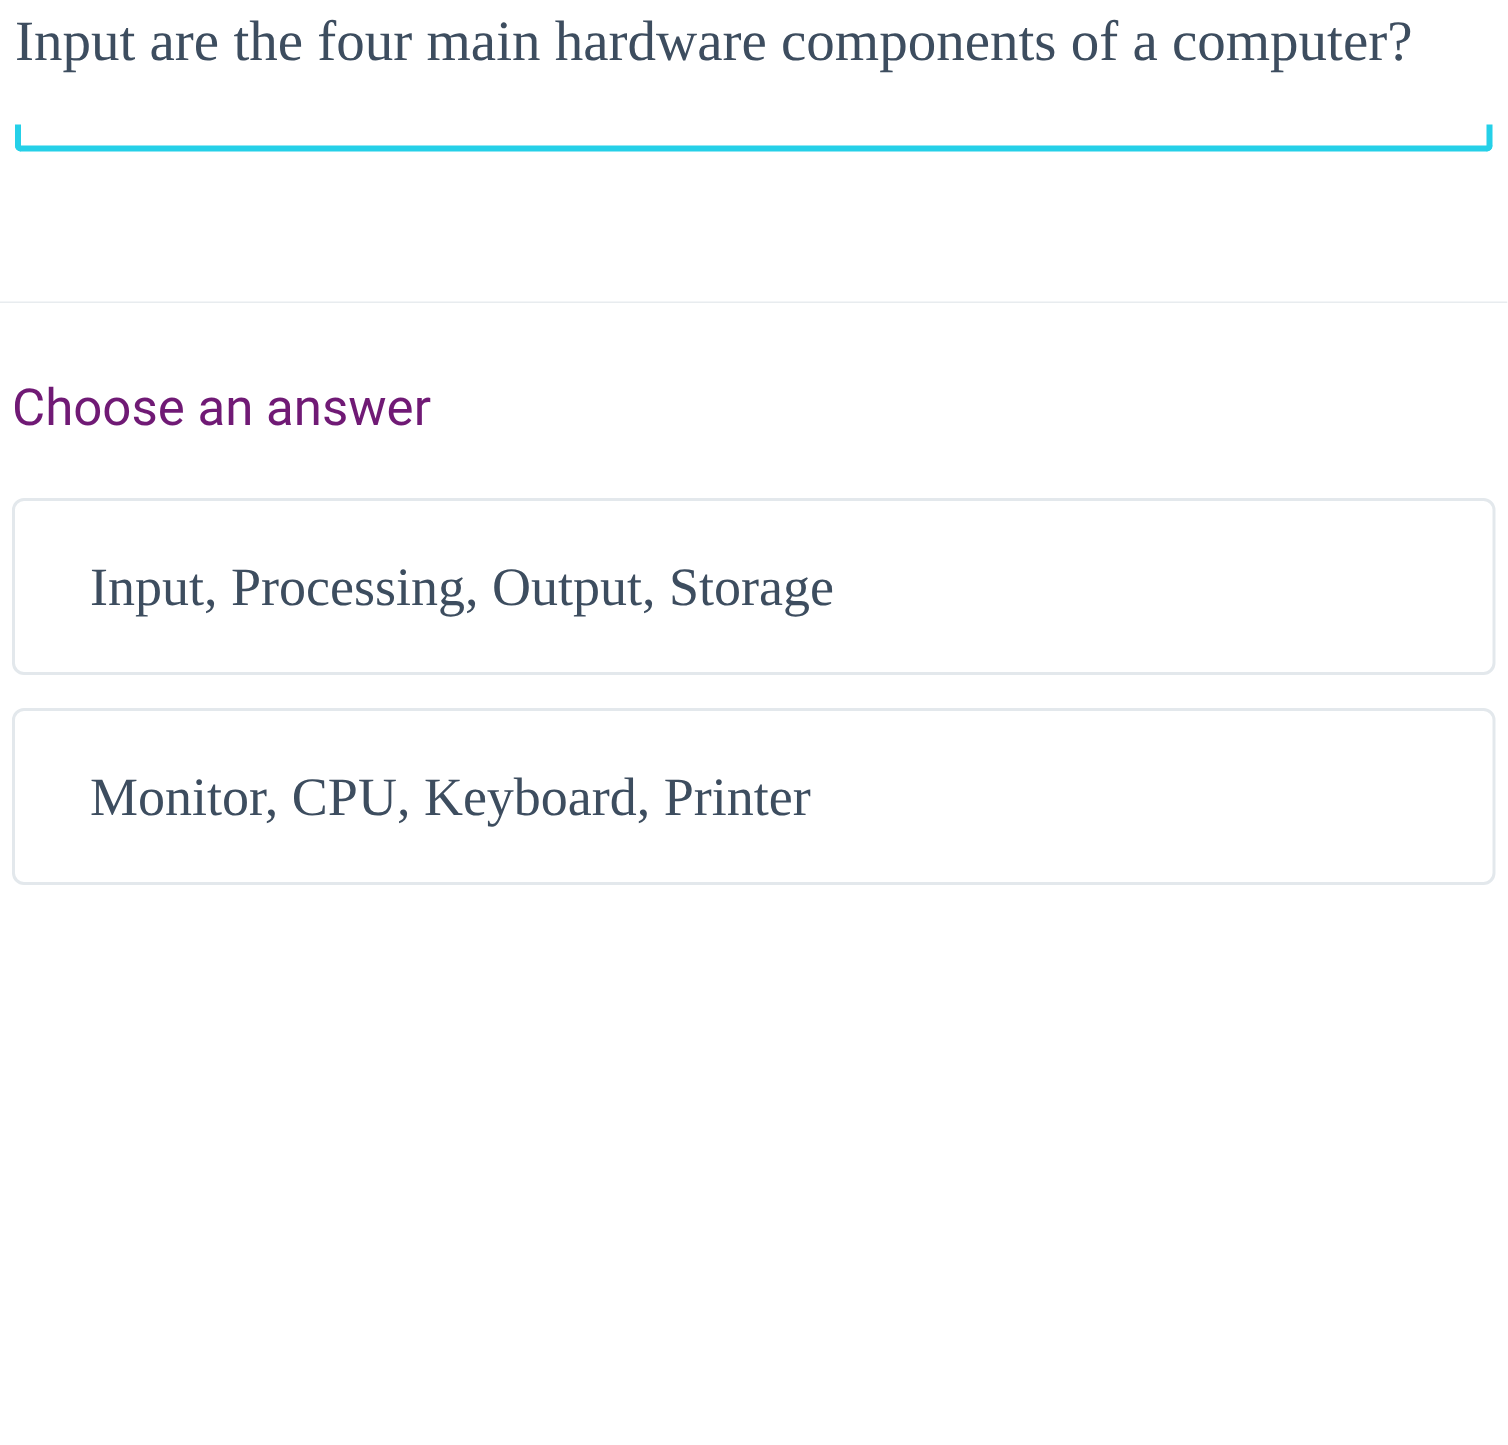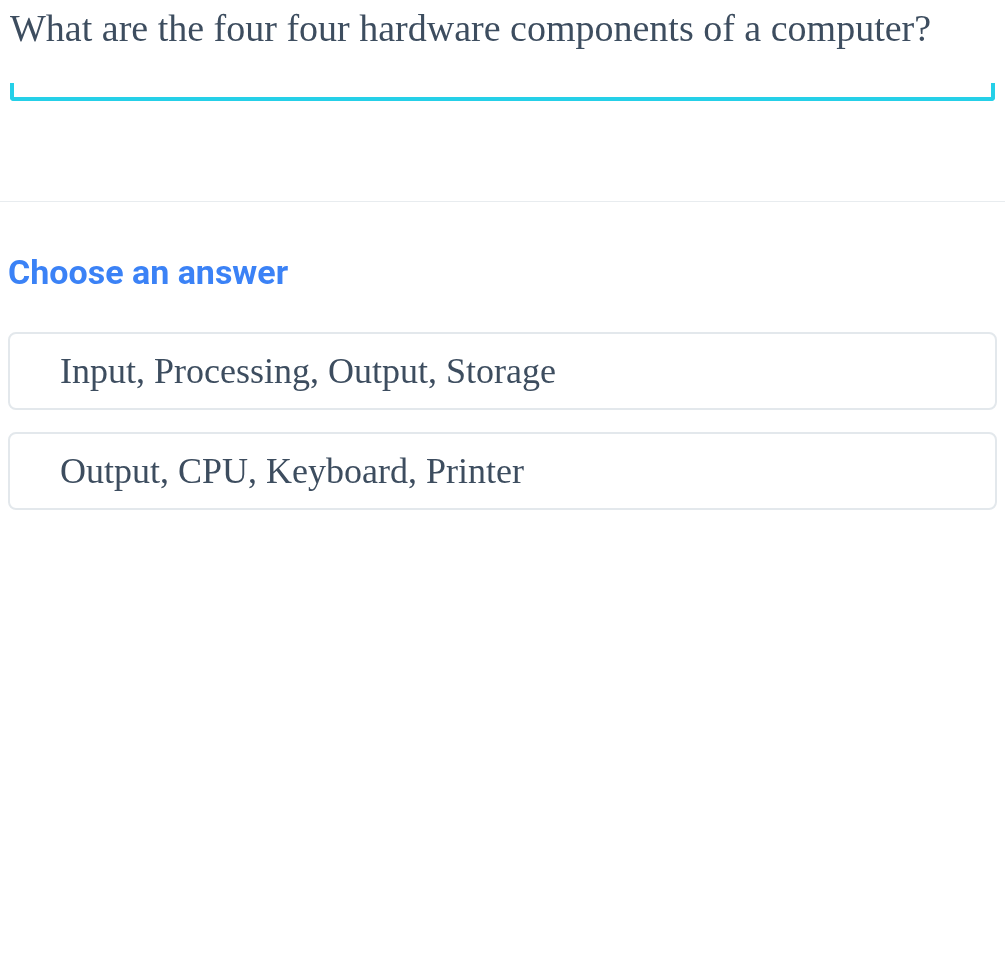--- a/index.html
+++ b/index.html
@@ -53,53 +53,53 @@
       background: #e8ecef;
       margin: 70px 0 0 0;
       width: 100%;
     }
     .answer-section {
       padding: 50px 8px 0 8px;
     }
     .answer-heading {
       font-family: -apple-system, BlinkMacSystemFont, 'Segoe UI', Roboto, 'Helvetica Neue', Arial, sans-serif;
       font-size: 34px;
-      font-weight: 700;
-      color: #3b82f6;
+      font-weight: 400;
+      color: #701a75;
       margin-bottom: 40px;
     }
     .answer-option {
       border: 2px solid #e3e8ec;
       border-radius: 8px;
-      padding: 16px 50px;
+      padding: 36px 50px;
       margin-bottom: 22px;
       cursor: pointer;
       background: #ffffff;
     }
     .answer-option-text {
       font-size: 36px;
       color: #3d4d5f;
       font-weight: 400;
     }
   </style>
 </head>
 <body>
 
 <div class="question-section">
-  <div class="question-text">What are the four four hardware components of a computer?</div>
+  <div class="question-text">Input are the four main hardware components of a computer?</div>
   <div class="question-underline"></div>
 </div>
 
 <div class="divider"></div>
 
 <div class="answer-section">
   <div class="answer-heading">Choose an answer</div>
 
   <div class="answer-option">
     <span class="answer-option-text">Input, Processing, Output, Storage</span>
   </div>
 
   <div class="answer-option">
-    <span class="answer-option-text"> Output, CPU, Keyboard, Printer</span>
+    <span class="answer-option-text"> Monitor, CPU, Keyboard, Printer</span>
   </div>
 
 
 </div>
 
 </body></html>

